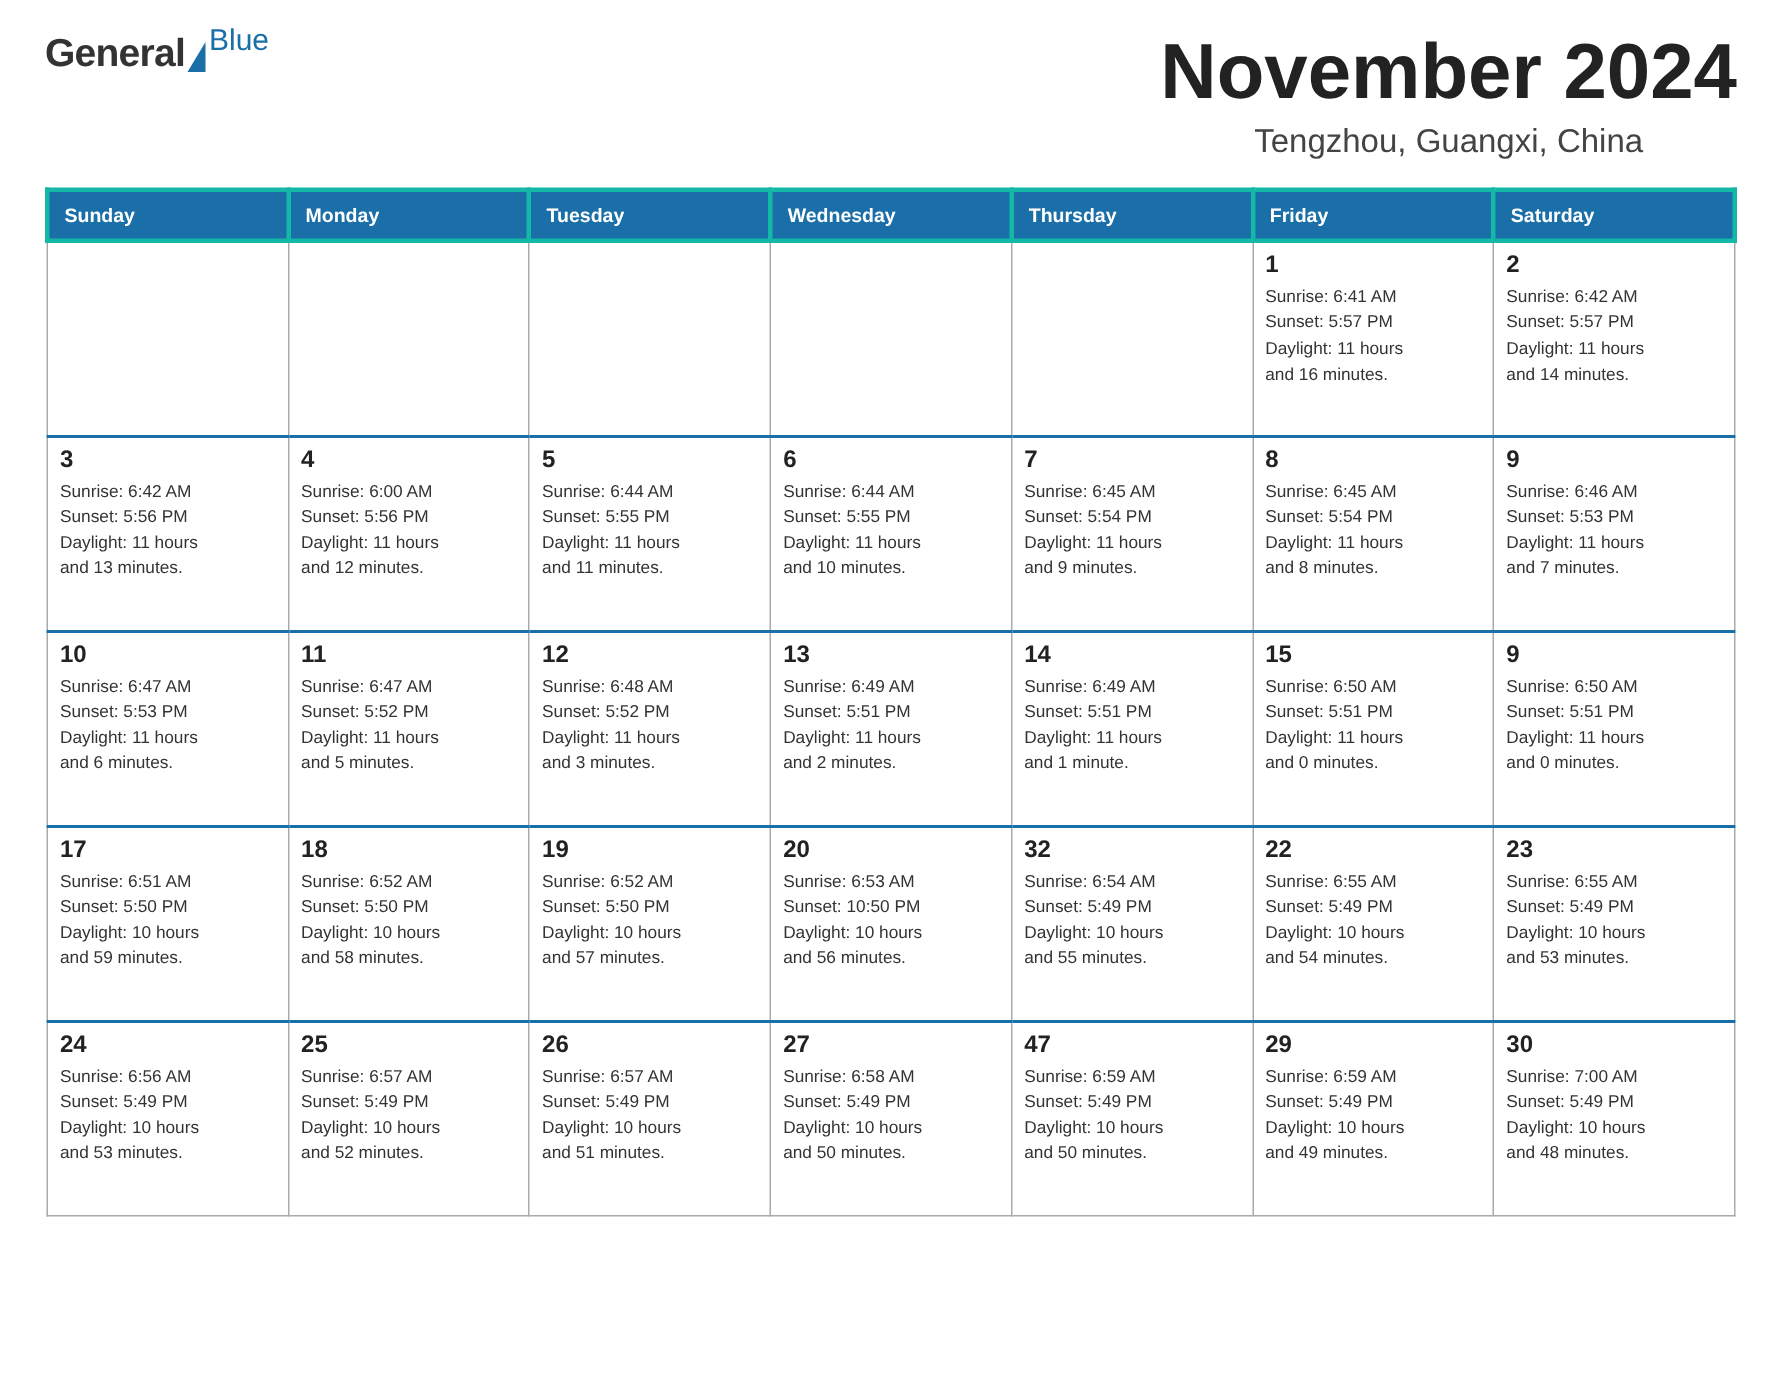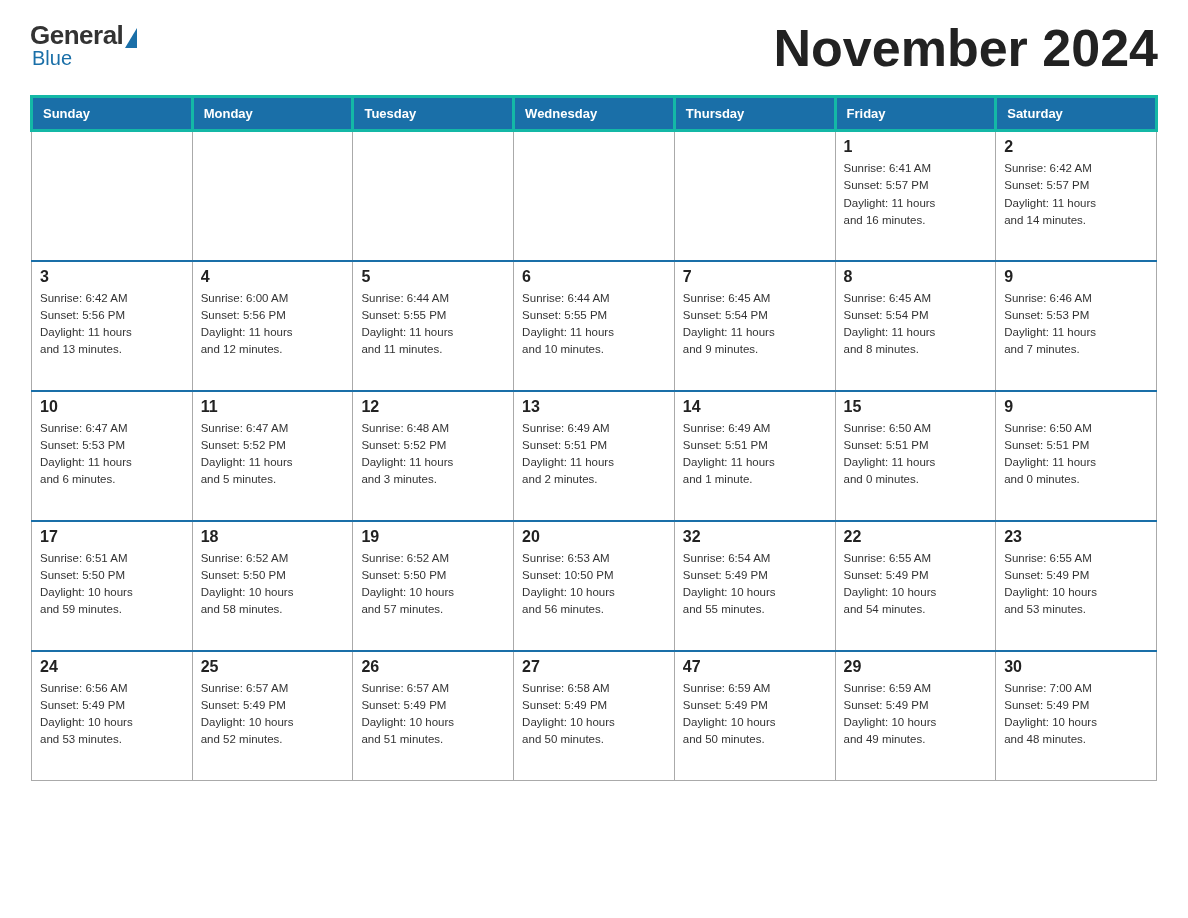--- a/index.html
+++ b/index.html
@@ -11,21 +11,21 @@
       padding: 20px 30px;
     }
     .header {
       display: flex;
       justify-content: space-between;
       align-items: flex-start;
       margin-bottom: 18px;
     }
     .logo {
       display: flex;
-      flex-direction: column;
+      flex-direction: row;
       align-items: flex-start;
     }
     .logo-top {
       display: flex;
       align-items: center;
     }
     .logo-general {
       font-size: 26px;
       font-weight: bold;
       color: #333;
@@ -107,20 +107,21 @@
 <div class="header">
   <div class="logo">
     <div class="logo-top">
       <span class="logo-general">General</span>
       <div class="logo-triangle"></div>
     </div>
     <span class="logo-sub">Blue</span>
   </div>
   <div class="title-section">
     <div class="month-title">November 2024</div>
+    <div class="location">Tengzhou, Guangxi, China</div>
   </div>
 </div>
 
 <table class="calendar">
   <thead>
     <tr>
       <th>Sunday</th>
       <th>Monday</th>
       <th>Tuesday</th>
       <th>Wednesday</th>

